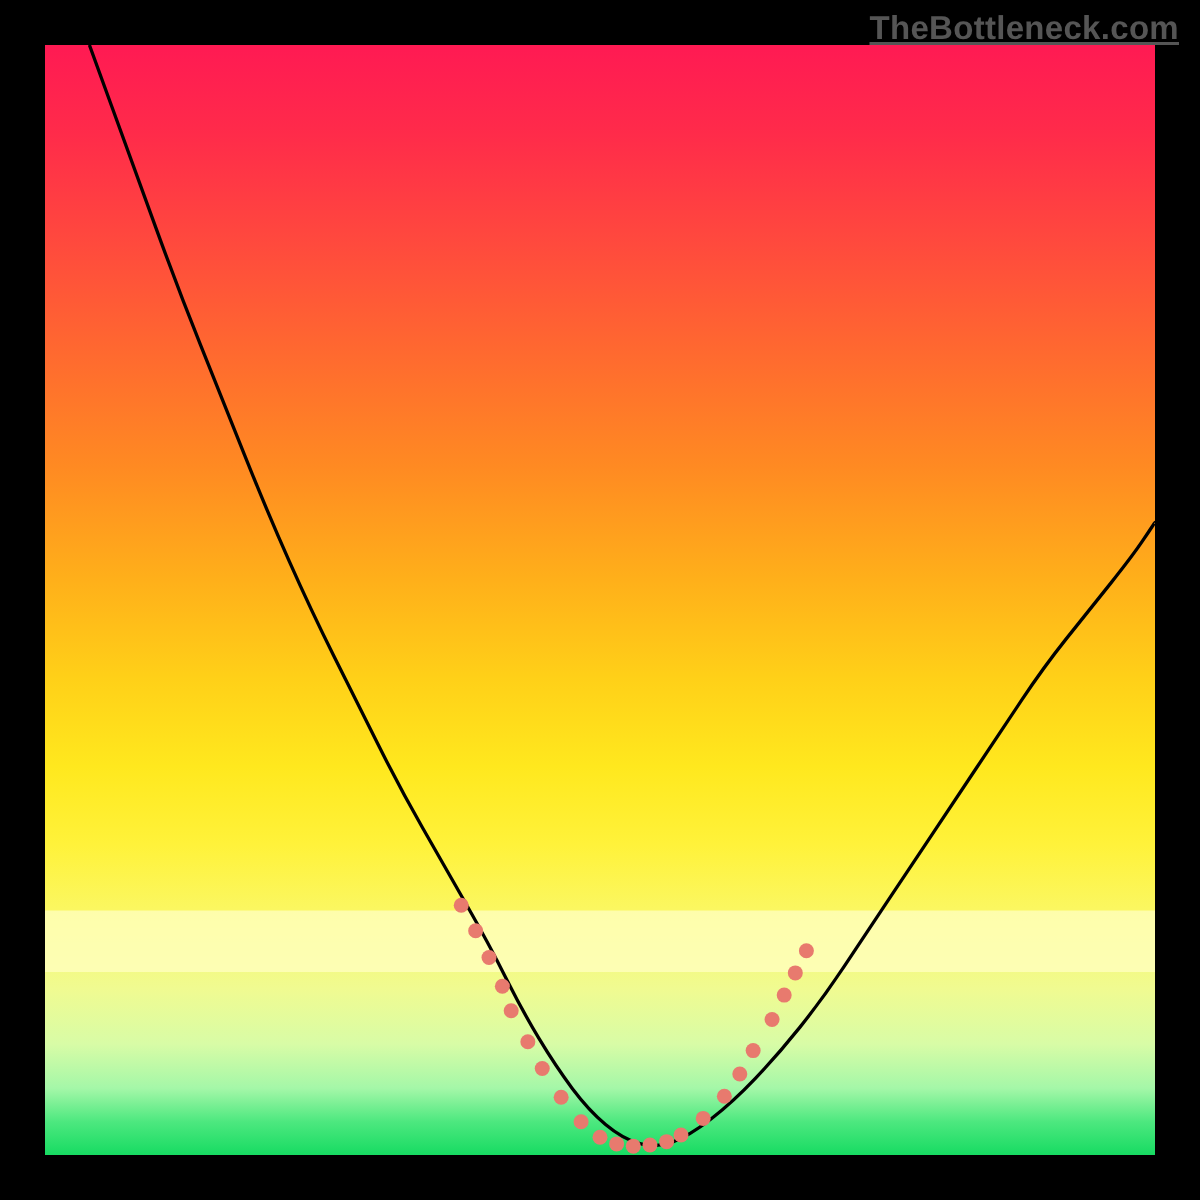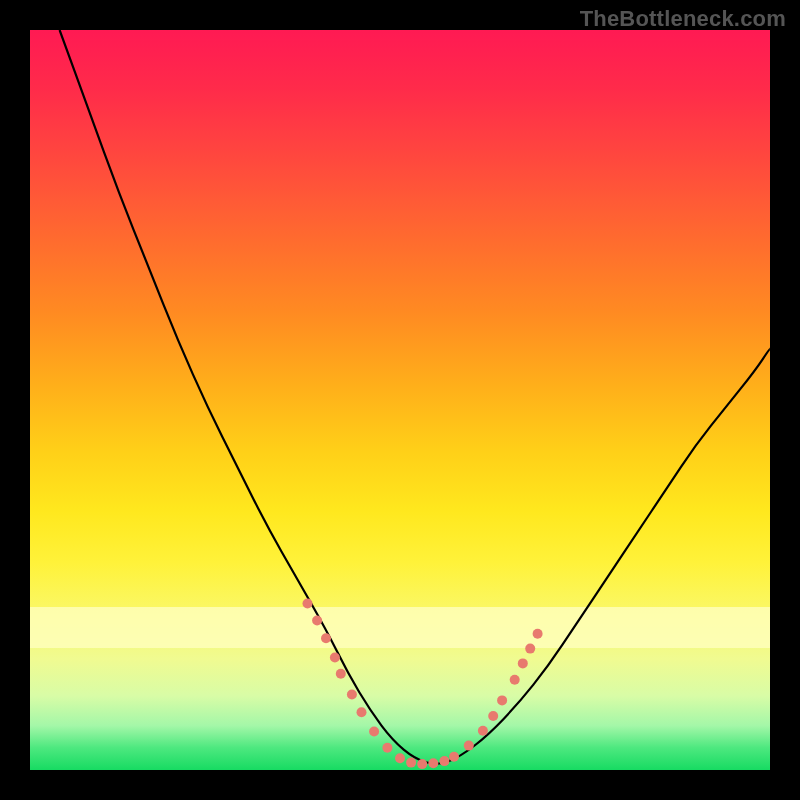--- a/index.html
+++ b/index.html
@@ -19,20 +19,21 @@
   }
   .watermark {
     position: absolute;
     top: 6px;
     right: 14px;
     color: #555;
     font-size: 22px;
     font-weight: 600;
     letter-spacing: 0.2px;
     user-select: none;
+    text-decoration: underline;
   }
   .plot-area {
     position: absolute;
     left: 30px;
     top: 30px;
     width: 740px;
     height: 740px;
     
     background: linear-gradient(
       to bottom,

